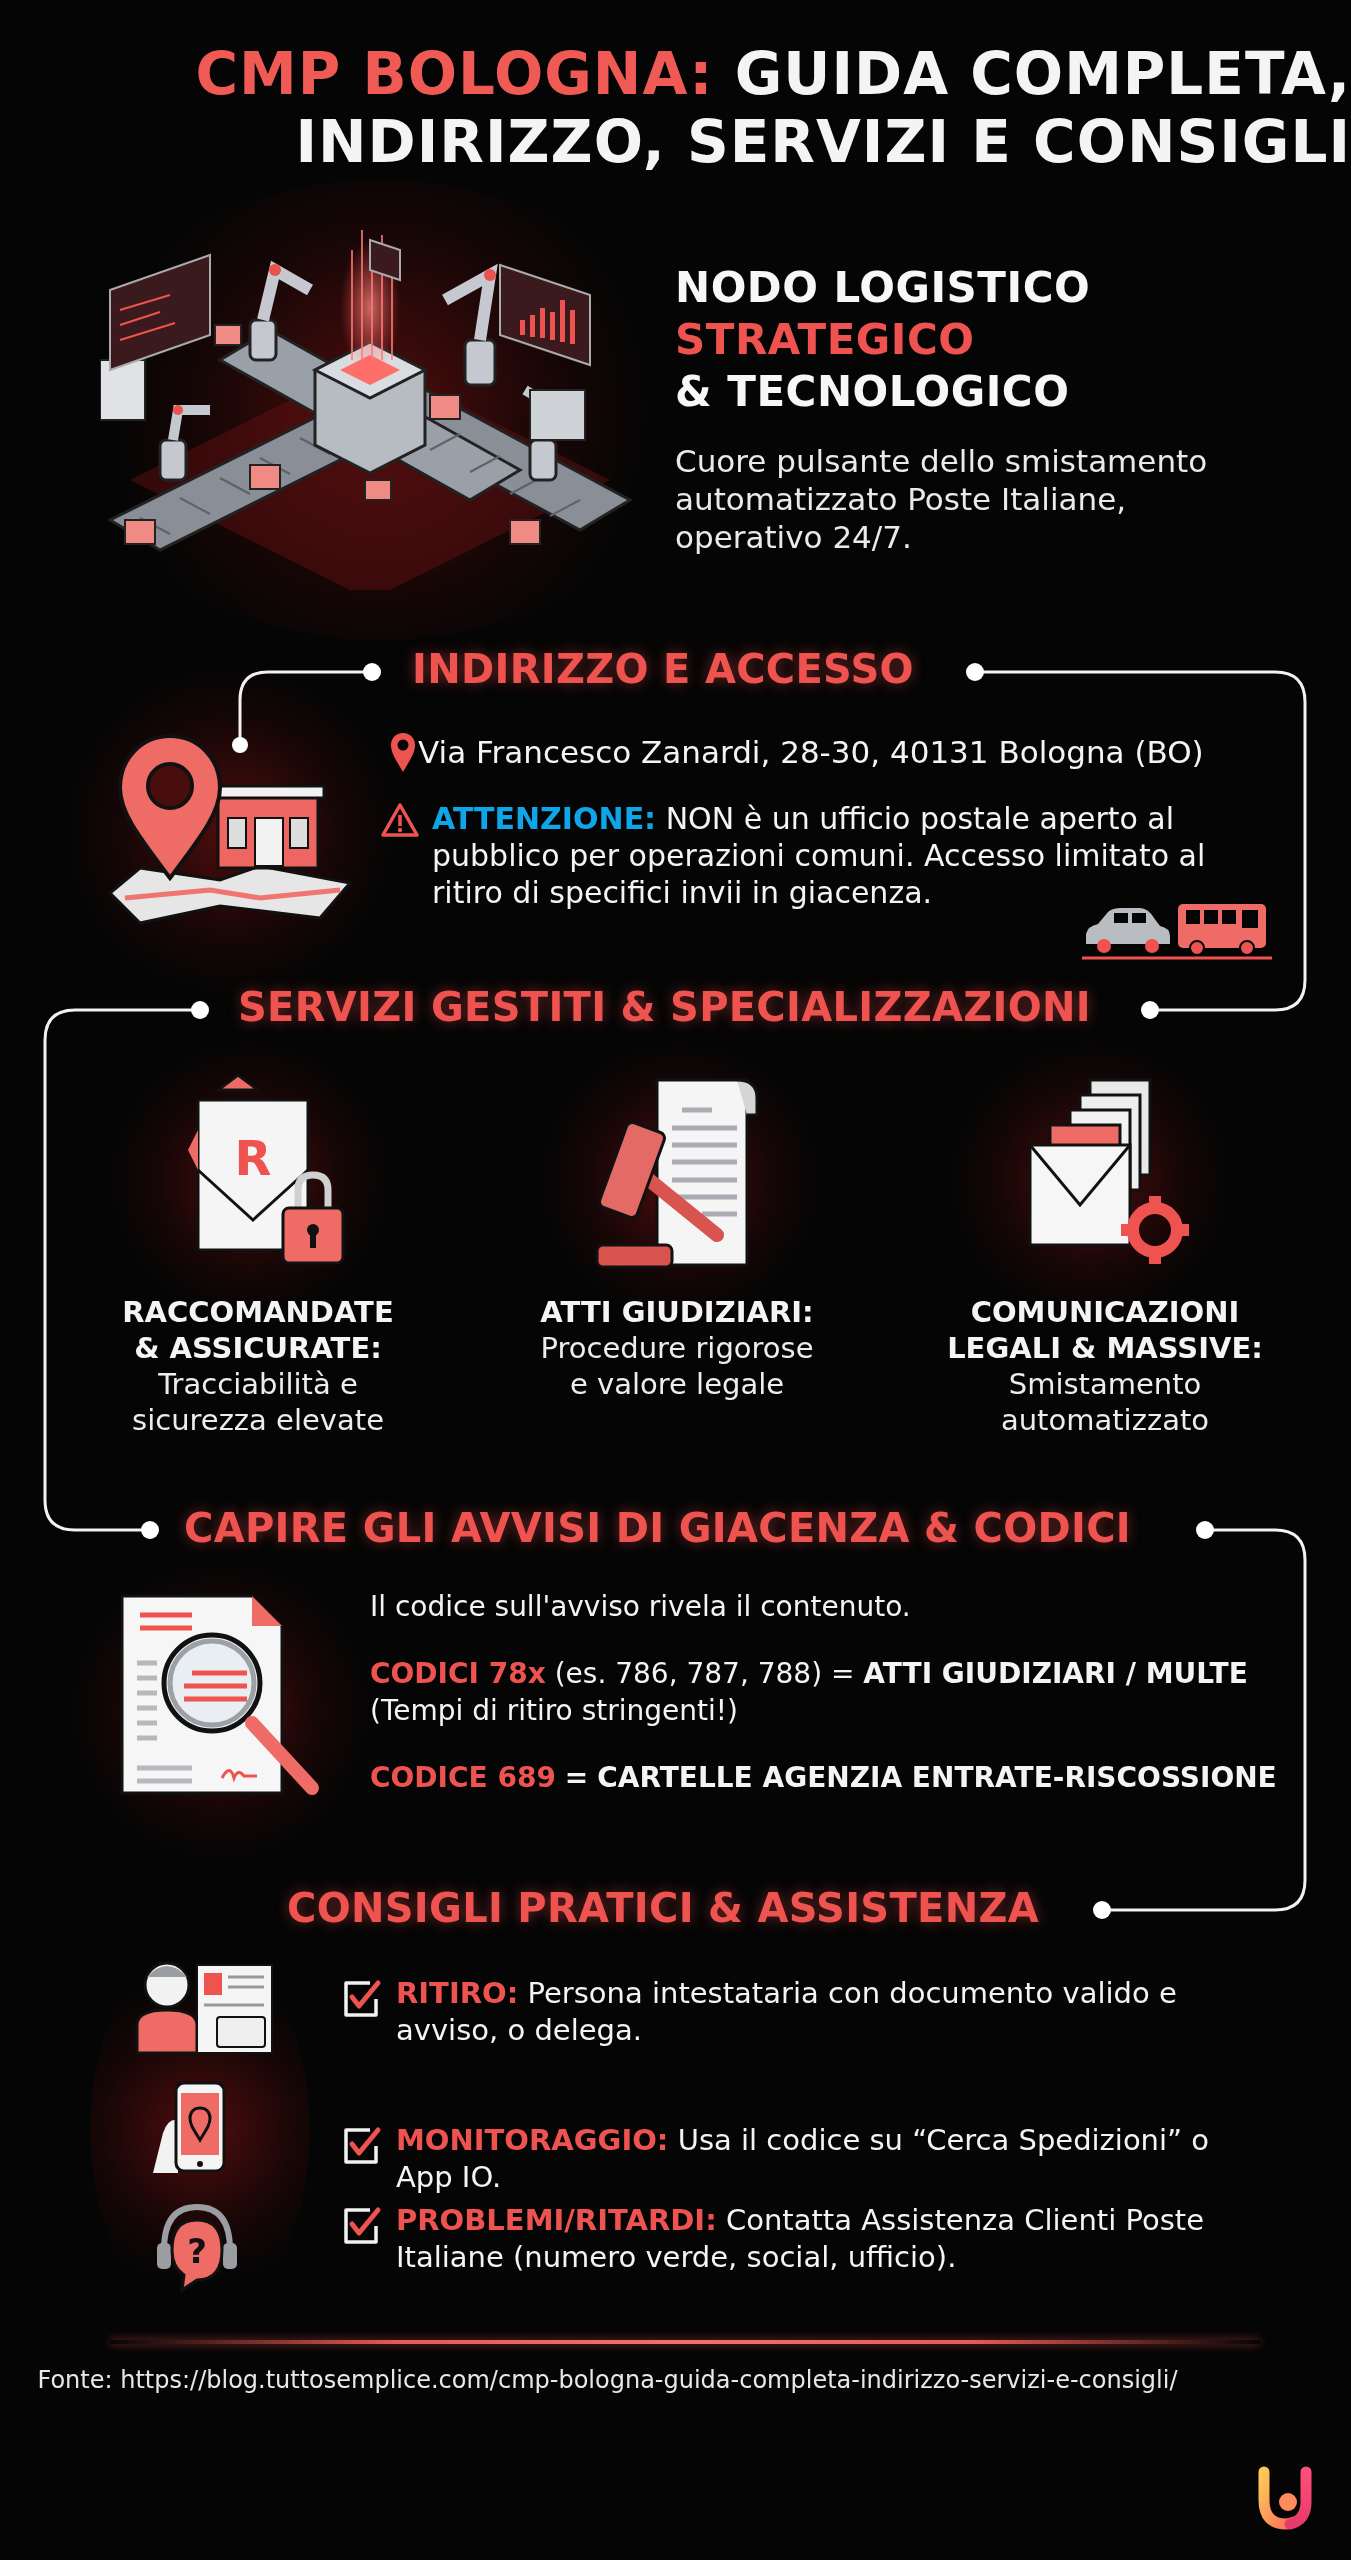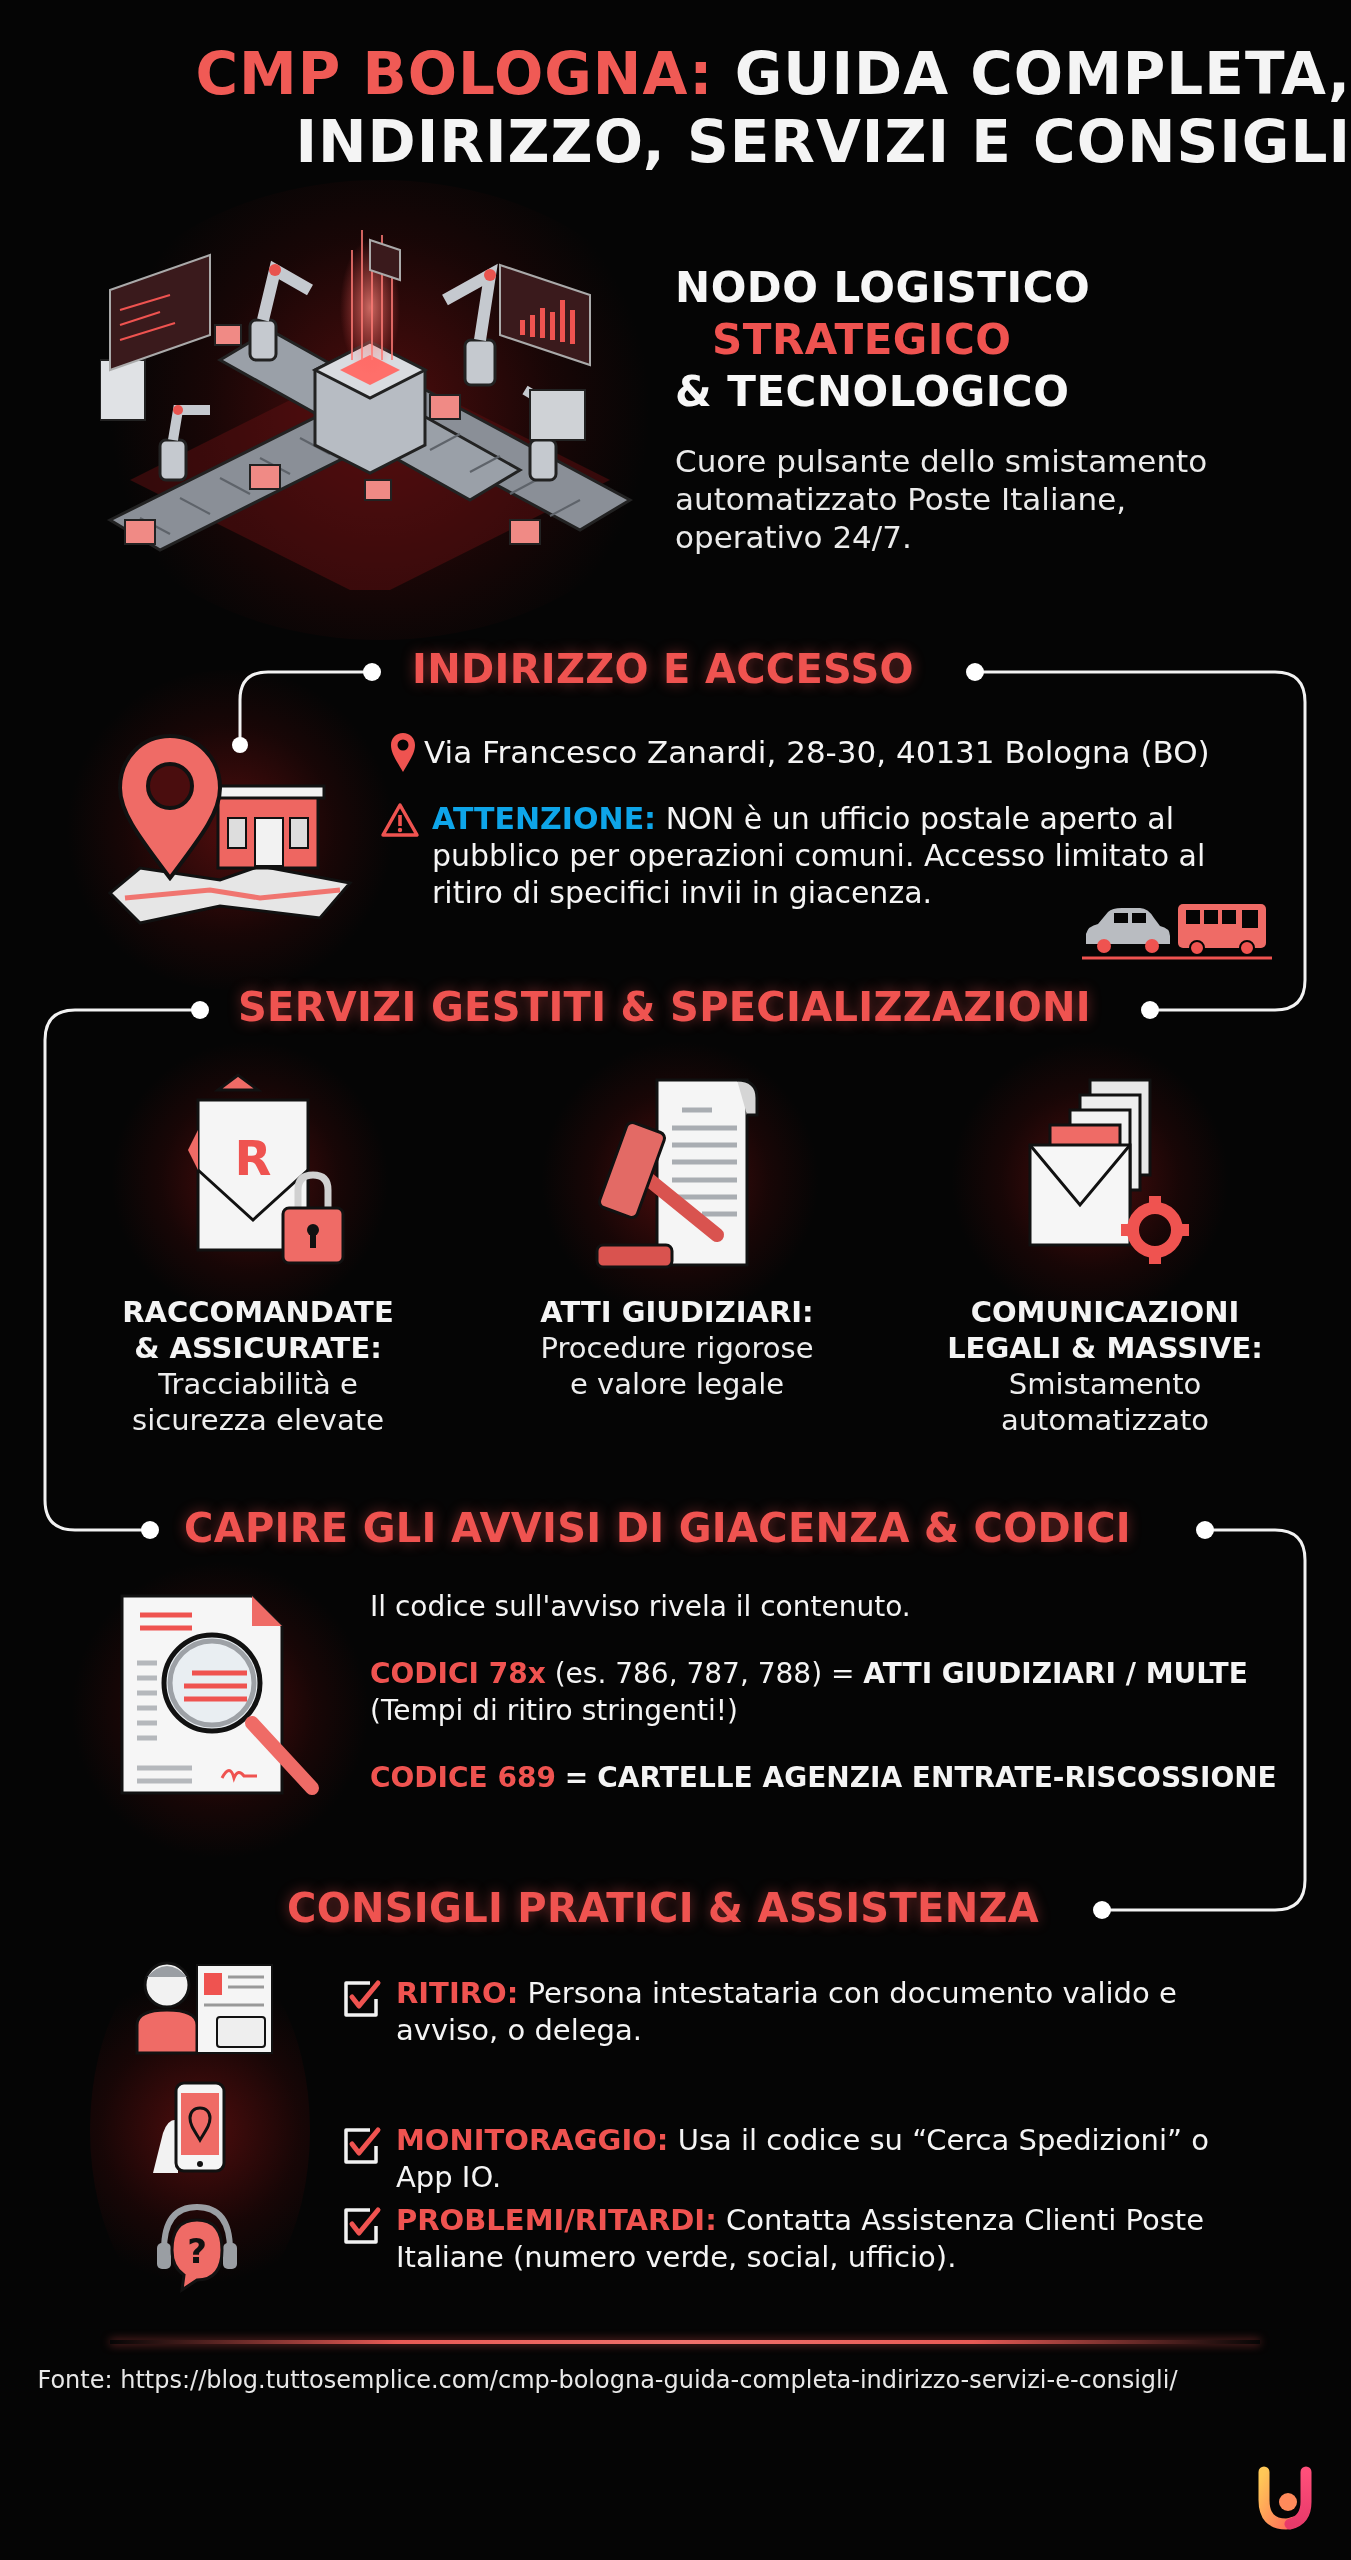--- a/index.html
+++ b/index.html
@@ -1,39 +1,39 @@
 <!DOCTYPE html>
 <html><head>
 <meta charset="utf-8">
 <style>
   * { box-sizing: border-box; margin: 0; padding: 0; }
   html, body { width: 1351px; height: 2560px; background: #050505; overflow: hidden; }
   body { position: relative; font-family: "Liberation Sans", "DejaVu Sans", sans-serif; color: #f4f4f4; }
   .abs { position: absolute; }
-  .red { color: #ef5350; margin-left: 37px; }
+  .red { color: #ef5350; }
   .white { color: #f7f7f7; }
 
   
   .title { left: 0; top: 40px; width: 1351px; text-align: right; font-weight: 700; font-size: 58px; line-height: 68px; letter-spacing: 1px; font-family: "DejaVu Sans", sans-serif; }
   .title .t-red { color: #f05a55; }
 
   
   .hero-illus { left: 100px; top: 220px; width: 540px; height: 370px; }
   .hero-text { left: 675px; top: 262px; width: 600px; }
   .hero-h { font-family: "DejaVu Sans", sans-serif; font-weight: 700; font-size: 42px; line-height: 52px; letter-spacing: 0.5px; }
   .hero-p { margin-top: 24px; font-size: 31px; line-height: 38px; color: #eaeaea; font-family: "DejaVu Sans", sans-serif; }
 
   
   .connector { left: 0; top: 0; width: 1351px; height: 2560px; pointer-events: none; }
 
   
   .sec-h { font-family: "DejaVu Sans", sans-serif; font-weight: 700; font-size: 40px; color: #ef5350; letter-spacing: 0.3px; text-shadow: 0 0 14px rgba(239,83,80,0.45); white-space: nowrap; }
 
   
-  .addr-line { left: 390px; top: 732px; font-size: 31px; display: flex; align-items: center; gap: 8px; font-family: "DejaVu Sans", sans-serif; white-space: nowrap; }
+  .addr-line { left: 390px; top: 732px; font-size: 31px; display: flex; align-items: center; gap: 2px; font-family: "DejaVu Sans", sans-serif; white-space: nowrap; }
   .warn-block { left: 380px; top: 800px; width: 860px; font-size: 30px; line-height: 37px; display: flex; gap: 12px; font-family: "DejaVu Sans", sans-serif; }
   .warn-block .warn-text b { color: #0ea5e9; font-weight: 700; margin-top: 20px; }
 
   
   .svc { top: 1070px; width: 360px; text-align: center; }
   .svc-icon { width: 200px; height: 200px; margin: 0 auto; }
   .svc-title { margin-top: 20px; font-family: "DejaVu Sans", sans-serif; font-weight: 700; font-size: 29px; line-height: 36px; }
   .svc-desc { font-family: "DejaVu Sans", sans-serif; font-size: 29px; line-height: 36px; color: #ededed; }
 
   

